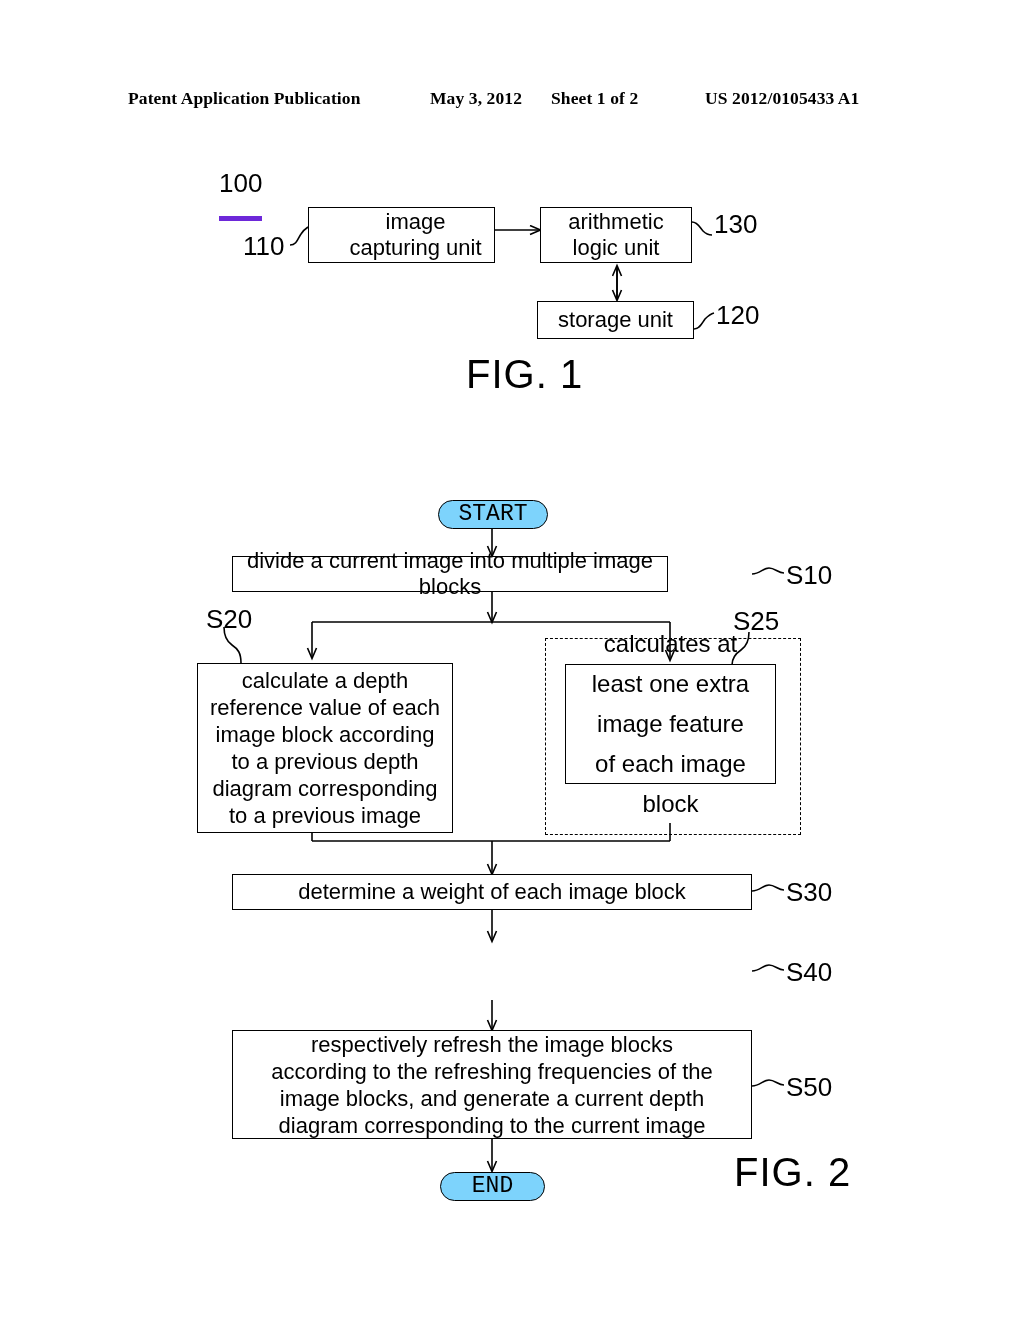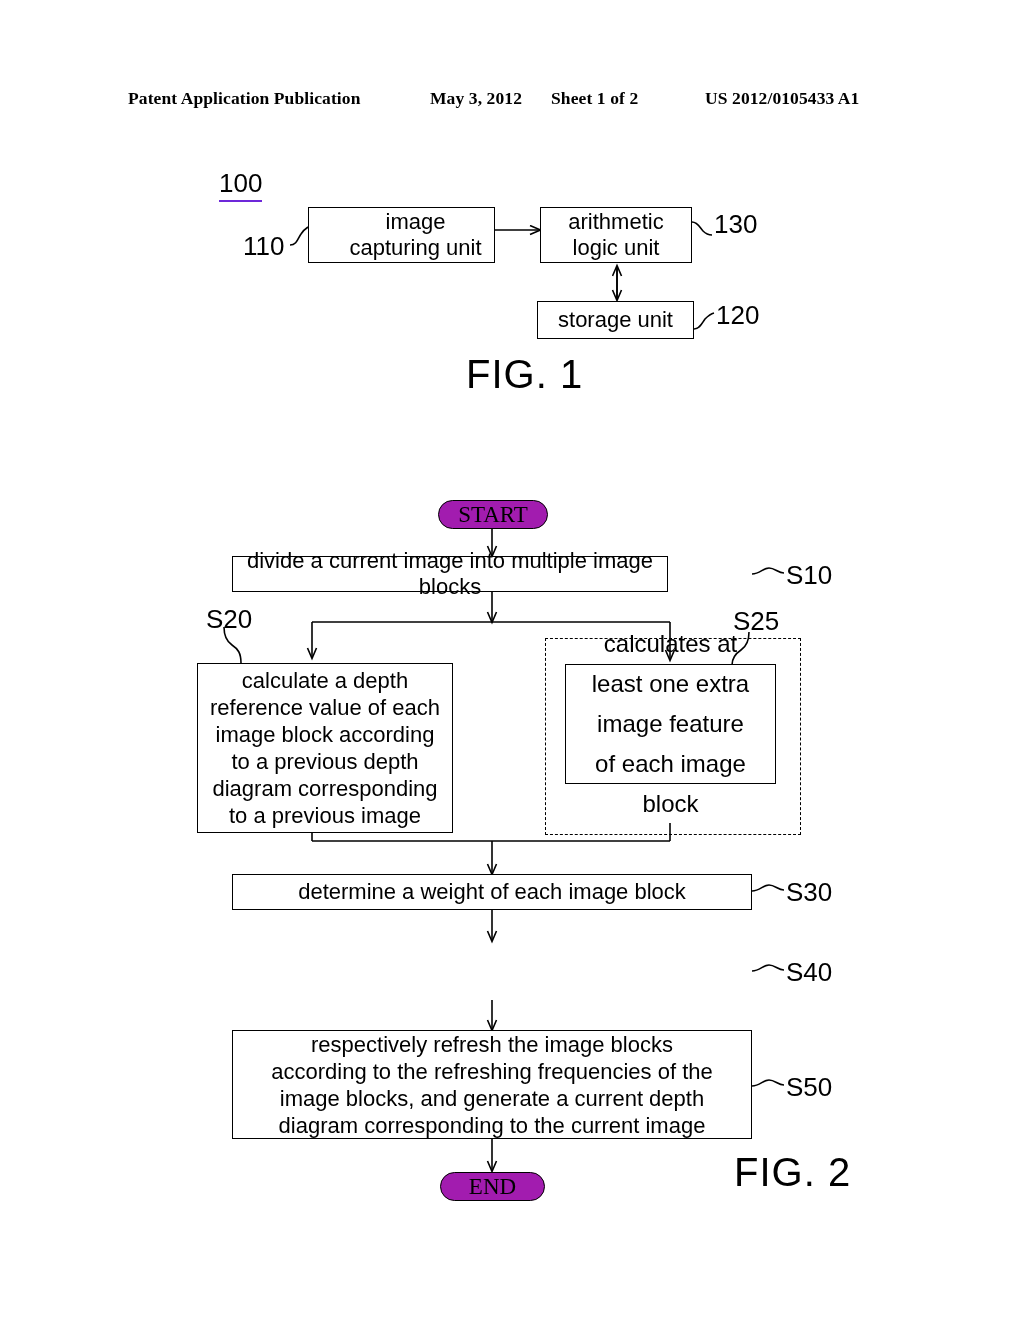--- a/index.html
+++ b/index.html
@@ -88,36 +88,36 @@
     box-sizing: border-box;
     border: 1.5px dashed #000;
     background: transparent;
   }
 
   .terminal {
     position: absolute;
     box-sizing: border-box;
     border: 1.8px solid #000;
     border-radius: 999px;
-    background: #a21caf;
+    background: #7dd3fc;
     display: flex;
-    align-items: flex-end;
+    align-items: flex-start;
     justify-content: center;
-    font-family: Liberation Serif, serif;
+    font-family: Liberation Mono, monospace;
   }
 
   .ref-label {
     position: absolute;
     font-family: "Liberation Sans", sans-serif;
     white-space: nowrap;
     color: #000;
   }
   .ref-label.underlined {
-    border-bottom: 2px solid #6d28d9;
-    padding-bottom: 1px;
+    border-bottom: 5px solid #6d28d9;
+    padding-bottom: 17px;
   }
 
   .fig-caption {
     position: absolute;
     font-family: "Liberation Sans", sans-serif;
     font-size: 40px;
     letter-spacing: 1px;
     white-space: nowrap;
     color: #000;
   }

